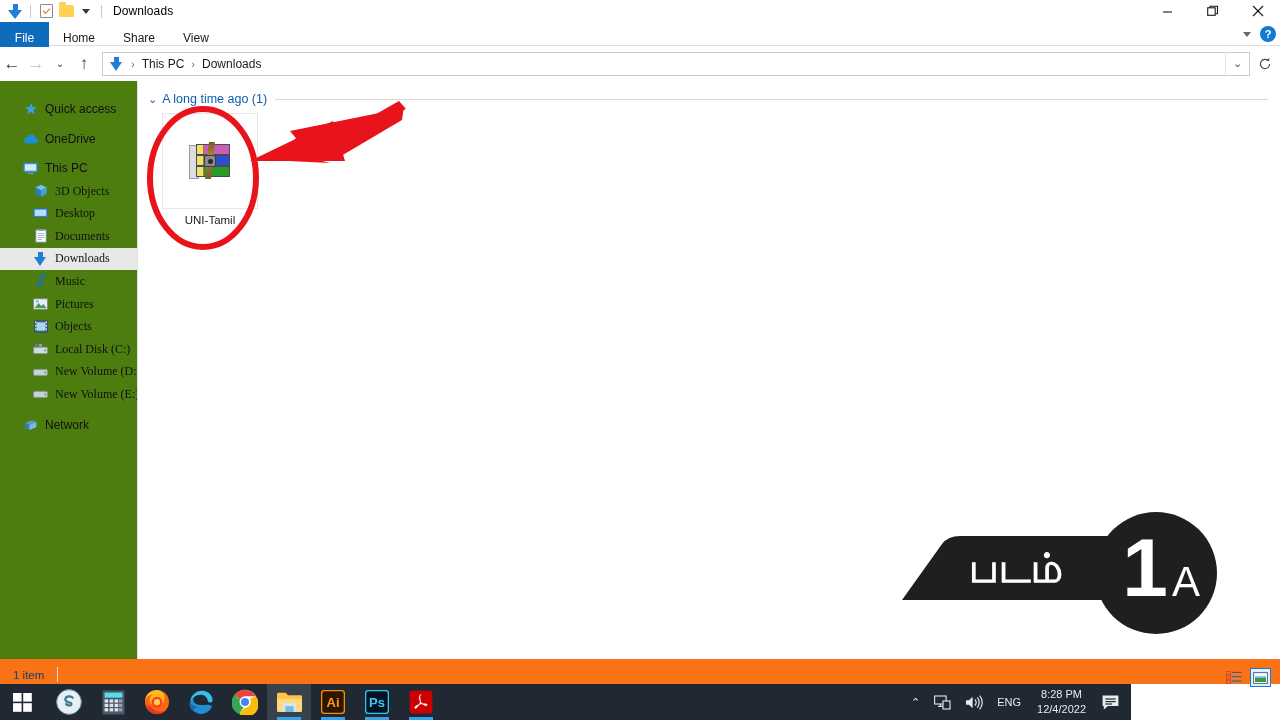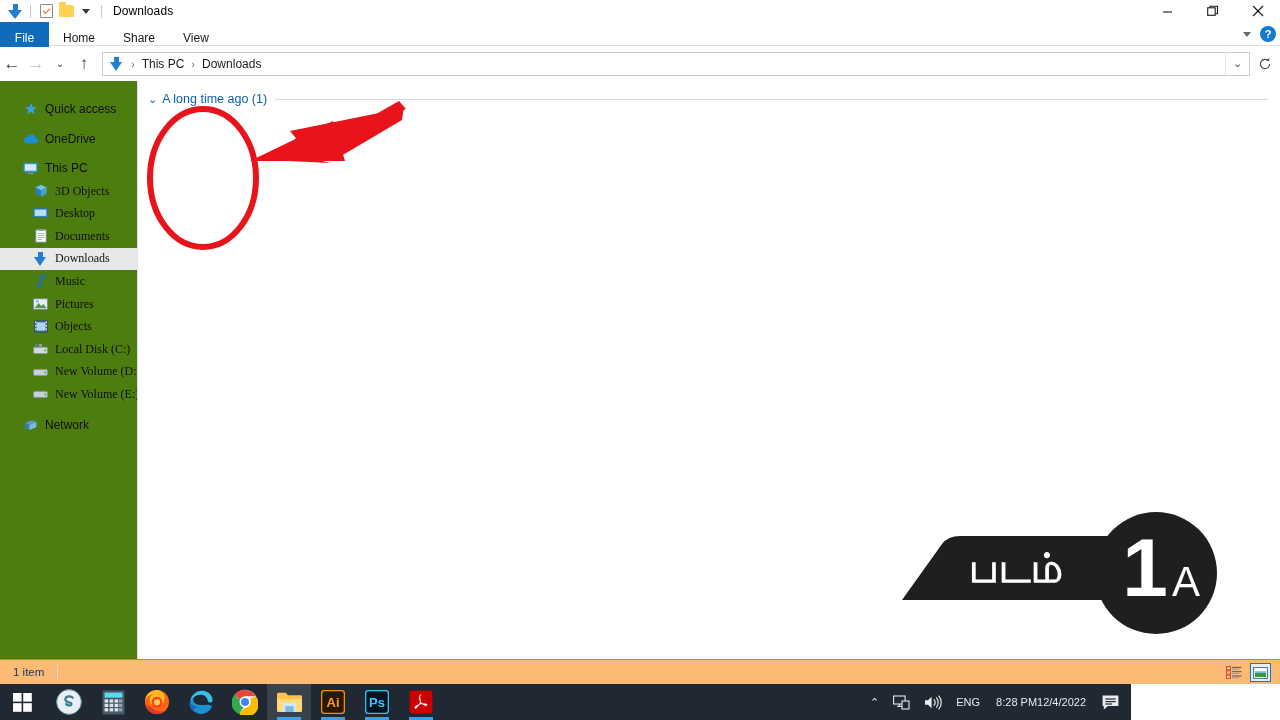--- a/index.html
+++ b/index.html
@@ -189,21 +189,21 @@
 
   
   .annot { position: absolute; left: 0; top: 0; width: 1280px; height: 720px; pointer-events: none; }
 
   
   .badge { position: absolute; left: 898px; top: 512px; width: 322px; height: 122px; }
 
   
   .statusbar {
     position: absolute; left: 0; top: 659px; width: 1280px; height: 25px;
-    background: #fdba74; border-top: 1px solid #f97316; display: flex; align-items: center;
+    background: #f97316; border-top: 6px solid #f97316; display: flex; align-items: center;
   }
   .status-text { font-size: 11.5px; color: #1b3a6b; margin-left: 13px; }
   .status-sep { width: 1px; height: 15px; background: #dcdcdc; margin-left: 13px; }
   .view-toggles {
     position: absolute; right: 9px; top: 3px; display: flex; gap: 6px; align-items: center;
   }
   .vt { width: 21px; height: 19px; display: flex; align-items: center; justify-content: center; }
   .vt.active { border: 1px solid #1479d0; background: #e2eefb; }
 
   
@@ -226,21 +226,21 @@
   }
   .tray {
     position: absolute; right: 0; top: 0; height: 36px; display: flex;
     align-items: center; gap: 0;
   }
   .tray-btn {
     height: 36px; display: flex; align-items: center; justify-content: center;
     padding: 0 7px; color: #e8eaed; font-size: 11px;
   }
   .clock {
-    display: flex; flex-direction: row; align-items: center; justify-content: center;
+    display: flex; flex-direction: column; align-items: center; justify-content: center;
     height: 36px; padding: 0 9px; color: #e8eaed; font-size: 11px; line-height: 1.35;
   }
 </style>
 </head>
 <body>
 
 <div id="app">
 
   <div class="titlebar">
     <div class="qat">
@@ -493,20 +493,36 @@
     </div>
   </div>
 
   <div class="content">
     <div class="grouphdr">
       <span class="gchev">⌄</span>
       <span class="gtext">A long time ago (1)</span>
       <span class="gline"></span>
     </div>
 
+    <div class="tile">
+      <div class="tile-iconbox">
+        <div class="rar">
+          <div class="shadow"></div>
+          <div class="book b1"></div>
+            <div class="bcap c1"></div>
+          <div class="book b2"></div>
+            <div class="bcap c2"></div>
+          <div class="book b3"></div>
+            <div class="bcap c3"></div>
+          <div class="zip"></div>
+          <div class="pull"></div>
+        </div>
+      </div>
+      <div class="tile-label">UNI-Tamil</div>
+    </div>
   </div>
 
   <svg class="annot" viewBox="0 0 1280 720">
     <ellipse cx="203" cy="178" rx="53" ry="69" fill="none" stroke="#e8131b" stroke-width="6"></ellipse>
     <g>
       <path d="M404 108 L300 155 L330 163 L268 160 L300 143 L290 131 Z" fill="#e8131b"></path>
       <path d="M406 109 L331 142 L344 158 L266 161 L299 136 L311 151 L399 101 Z" fill="#e8131b"></path>
       <path d="M250 161 L333 121 L345 161 Z" fill="#e8131b"></path>
       <path d="M404 106 L320 143 L336 159 L402 120 Z" fill="#e8131b"></path>
     </g>

